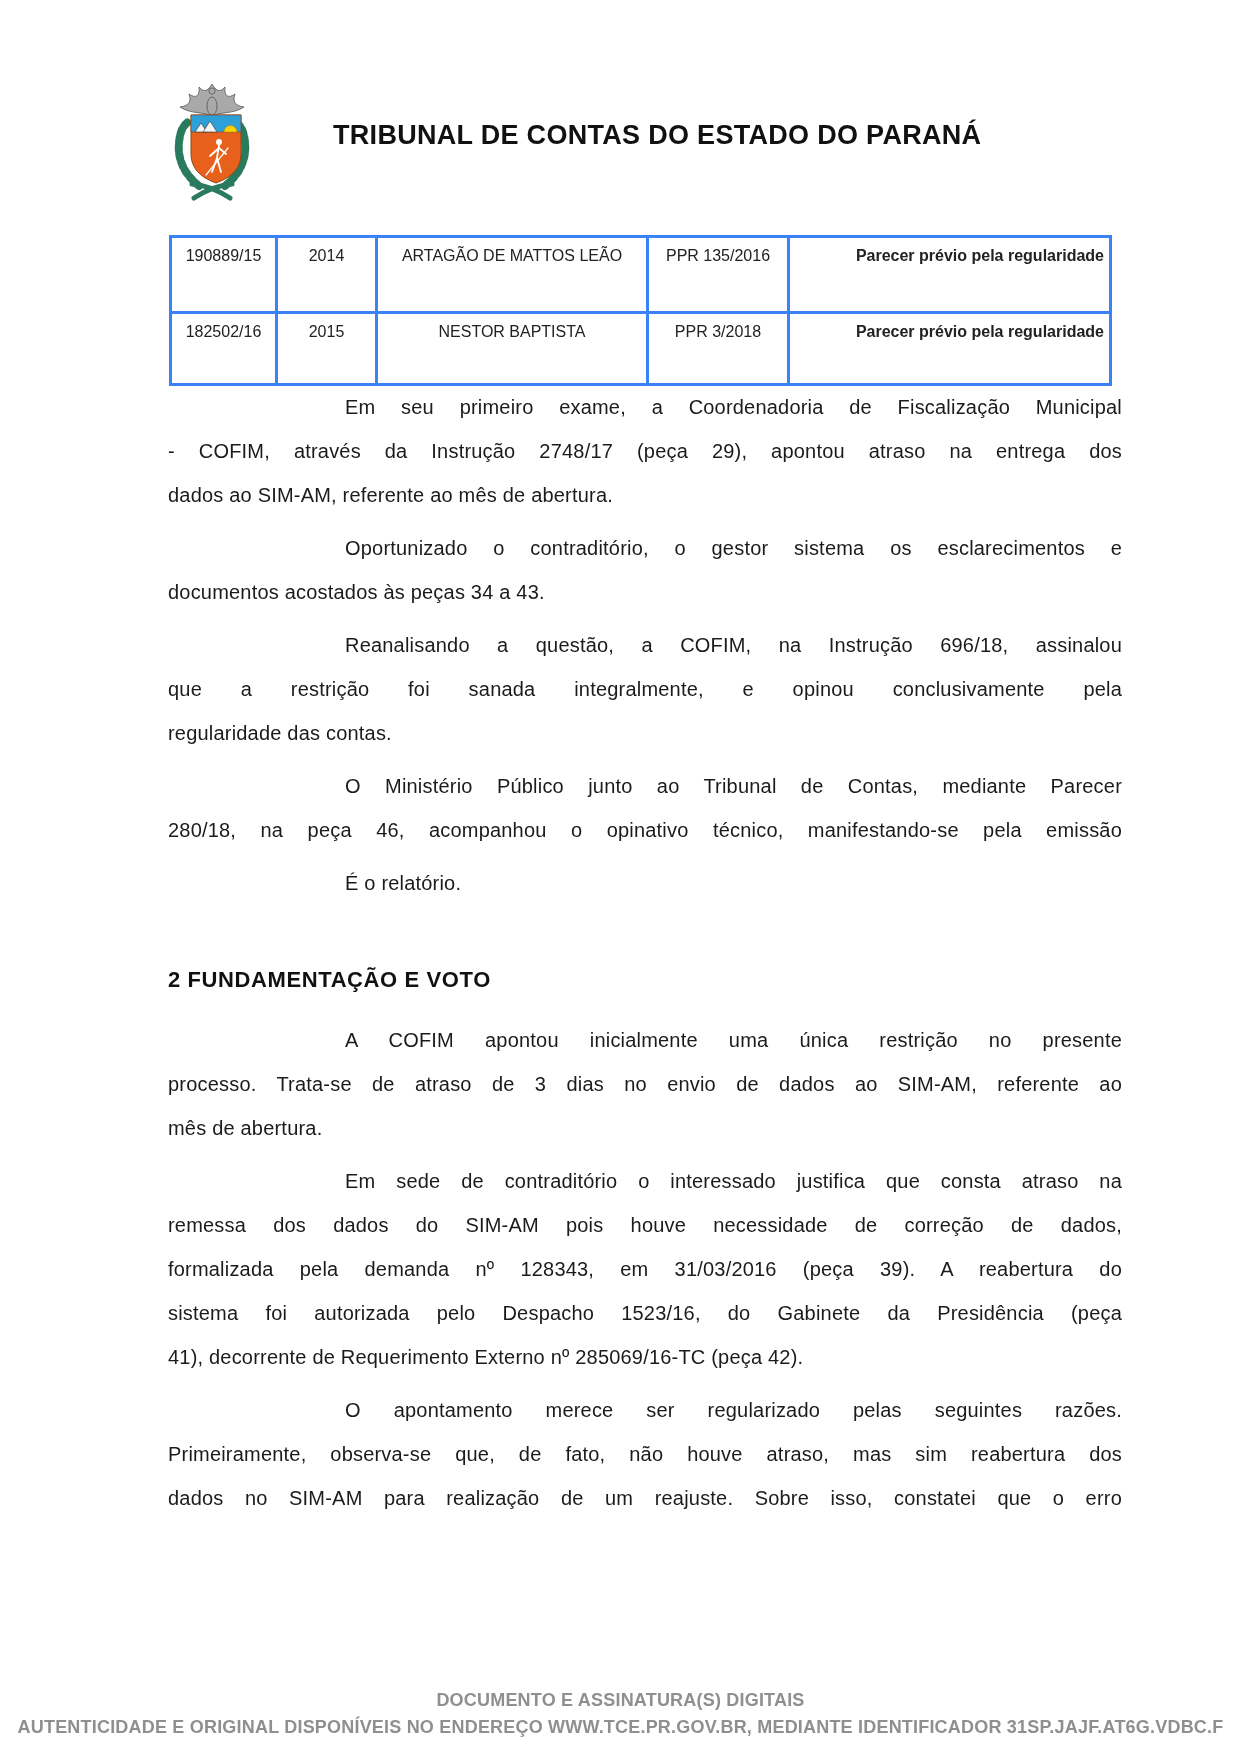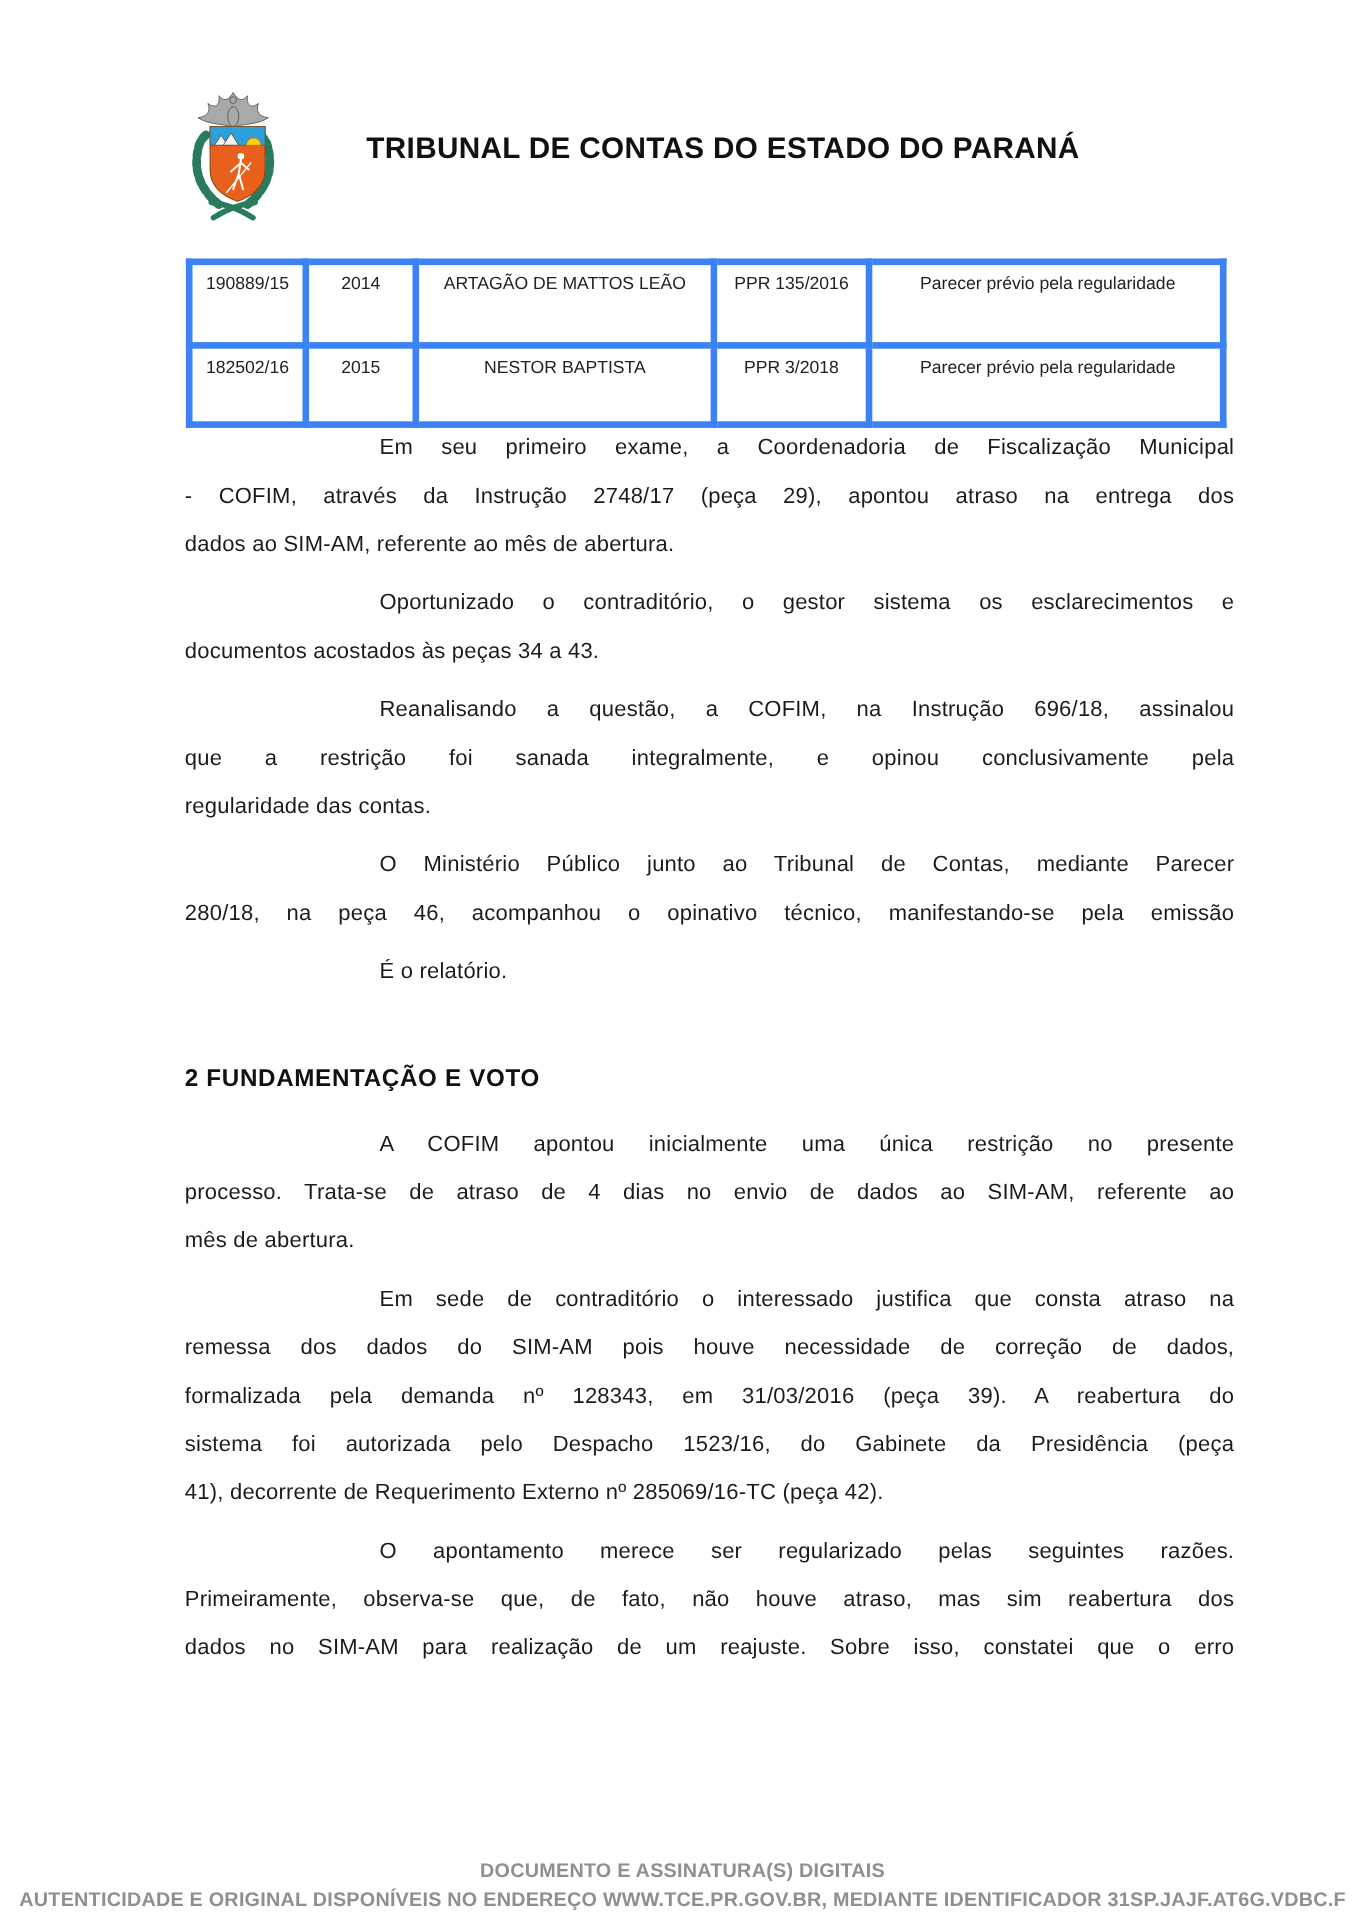--- a/index.html
+++ b/index.html
@@ -13,25 +13,25 @@
     position:absolute; left:333px; top:120px;
     font-size:27px; font-weight:bold; letter-spacing:0.3px; line-height:30px;
     white-space:nowrap; color:#111;
   }
   
   .proc-table {
     position:absolute; left:169px; top:235px; width:940px;
     border-collapse:collapse; table-layout:fixed;
   }
   .proc-table td {
-    border:6px solid #3b82f6; vertical-align:top;
+    border:3px solid #3b82f6; vertical-align:top;
     padding:9px 5px 0 5px; font-size:16px; text-align:center; color:#222;
     overflow:hidden;
   }
-  .proc-table td:last-child { text-align:center; padding-left:8px; }
+  .proc-table td:last-child { text-align:right; padding-left:8px;font-weight:bold; }
   .proc-table tr.r1 { height:76px; }
   .proc-table tr.r2 { height:72px; }
   
   .content {
     position:absolute; left:168px; top:385px; width:954px;
     font-size:20px; letter-spacing:0.2px; color:#1b1b1b;
   }
   .paragraph { margin:0 0 9px 0; }
   .pline { height:44px; line-height:44px; text-align:justify; text-align-last:justify; overflow:hidden; }
   .pline.last { text-align-last:left; }
@@ -127,21 +127,21 @@
       <div class="paragraph">
         <div class="pline first">O Ministério Público junto ao Tribunal de Contas, mediante Parecer</div>
         <div class="pline">280/18, na peça 46, acompanhou o opinativo técnico, manifestando-se pela emissão</div>
       </div>
       <div class="paragraph">
         <div class="pline first last">É o relatório.</div>
       </div>
       <div class="heading">2 FUNDAMENTAÇÃO E VOTO</div>
       <div class="paragraph">
         <div class="pline first">A COFIM apontou inicialmente uma única restrição no presente</div>
-        <div class="pline">processo. Trata-se de atraso de 4 dias no envio de dados ao SIM-AM, referente ao</div>
+        <div class="pline">processo. Trata-se de atraso de 3 dias no envio de dados ao SIM-AM, referente ao</div>
         <div class="pline last">mês de abertura.</div>
       </div>
       <div class="paragraph">
         <div class="pline first">Em sede de contraditório o interessado justifica que consta atraso na</div>
         <div class="pline">remessa dos dados do SIM-AM pois houve necessidade de correção de dados,</div>
         <div class="pline">formalizada pela demanda nº 128343, em 31/03/2016 (peça 39). A reabertura do</div>
         <div class="pline">sistema foi autorizada pelo Despacho 1523/16, do Gabinete da Presidência (peça</div>
         <div class="pline last">41), decorrente de Requerimento Externo nº 285069/16-TC (peça 42).</div>
       </div>
       <div class="paragraph">

